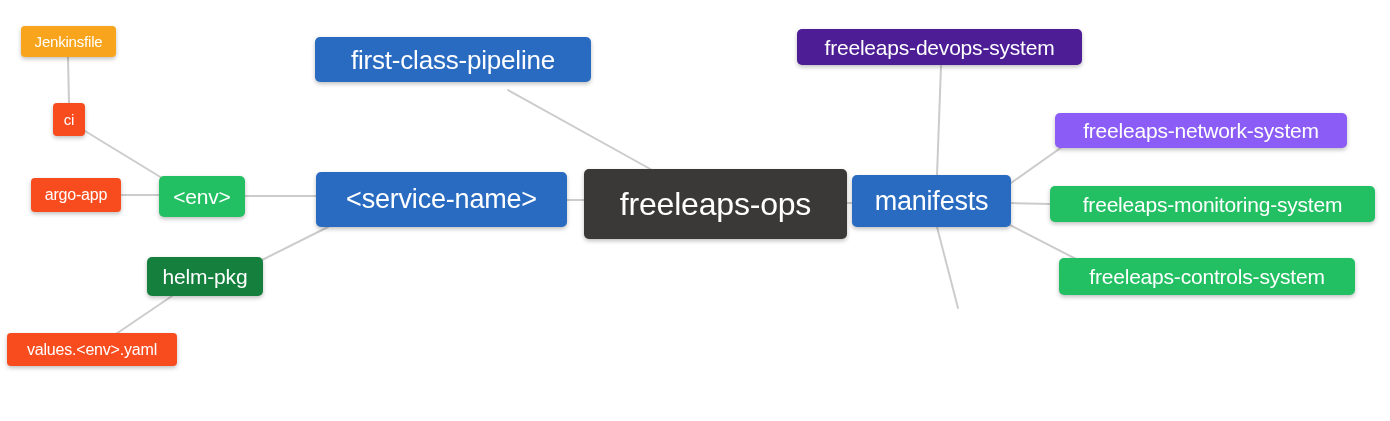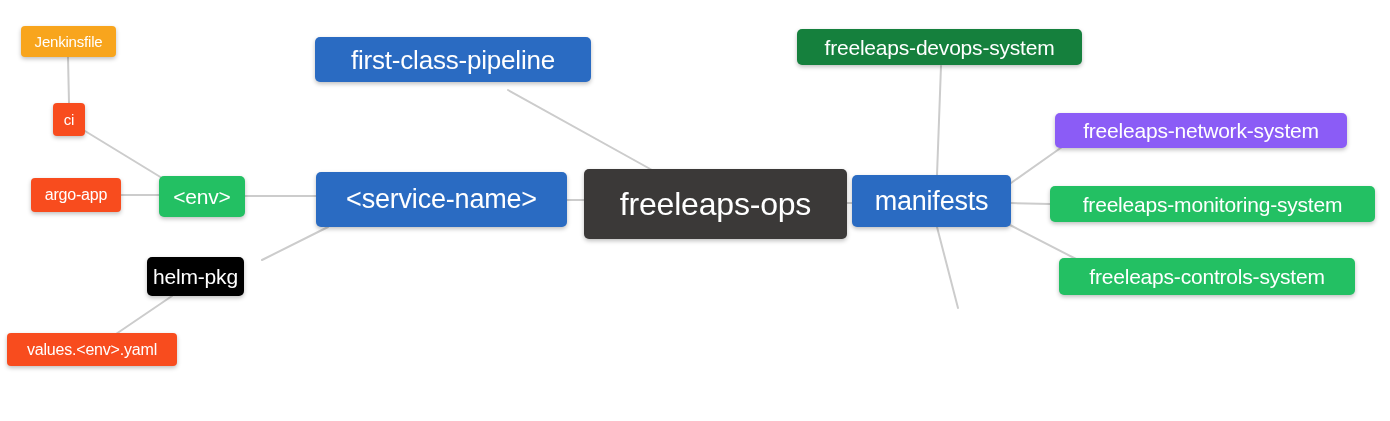--- a/index.html
+++ b/index.html
@@ -69,21 +69,21 @@
   </div>
 
   <div class="node" style="left: 31px; top: 178px; width: 90px; height: 34px; font-size: 16px; border-radius: 4px; background: rgb(248, 76, 30);">
     <span>argo-app</span>
   </div>
 
   <div class="node" style="left: 159px; top: 176px; width: 86px; height: 41px; font-size: 21px; background: rgb(35, 192, 99);">
     <span>&lt;env&gt;</span>
   </div>
 
-  <div class="node" style="left: 147px; top: 257px; width: 97px; height: 39px; font-size: 21px; background: #000000;">
+  <div class="node" style="left: 147px; top: 257px; width: 116px; height: 39px; font-size: 21px; background: #15803d;">
     <span>helm-pkg</span>
   </div>
 
   <div class="node" style="left: 7px; top: 333px; width: 170px; height: 33px; font-size: 16px; border-radius: 4px; background: rgb(248, 76, 30);">
     <span>values.&lt;env&gt;.yaml</span>
   </div>
 
   <div class="node" style="left: 315px; top: 37px; width: 276px; height: 45px; font-size: 26px; background: rgb(42, 107, 194);">
     <span>first-class-pipeline</span>
   </div>
@@ -93,21 +93,21 @@
   </div>
 
   <div class="node" style="left: 584px; top: 169px; width: 263px; height: 70px; font-size: 32px; background: rgb(59, 57, 56);">
     <span>freeleaps-ops</span>
   </div>
 
   <div class="node" style="left: 852px; top: 175px; width: 159px; height: 52px; font-size: 27px; background: rgb(42, 107, 194);">
     <span>manifests</span>
   </div>
 
-  <div class="node" style="left: 797px; top: 29px; width: 285px; height: 36px; font-size: 21px; background: #15803d;">
+  <div class="node" style="left: 797px; top: 29px; width: 285px; height: 36px; font-size: 21px; background: #4c1d95;">
     <span>freeleaps-devops-system</span>
   </div>
 
   <div class="node" style="left: 1055px; top: 113px; width: 292px; height: 35px; font-size: 21px; background: #8b5cf6;">
     <span>freeleaps-network-system</span>
   </div>
 
   <div class="node" style="left: 1050px; top: 186px; width: 325px; height: 36px; font-size: 21px; background: rgb(35, 192, 99);">
     <span>freeleaps-monitoring-system</span>
   </div>

